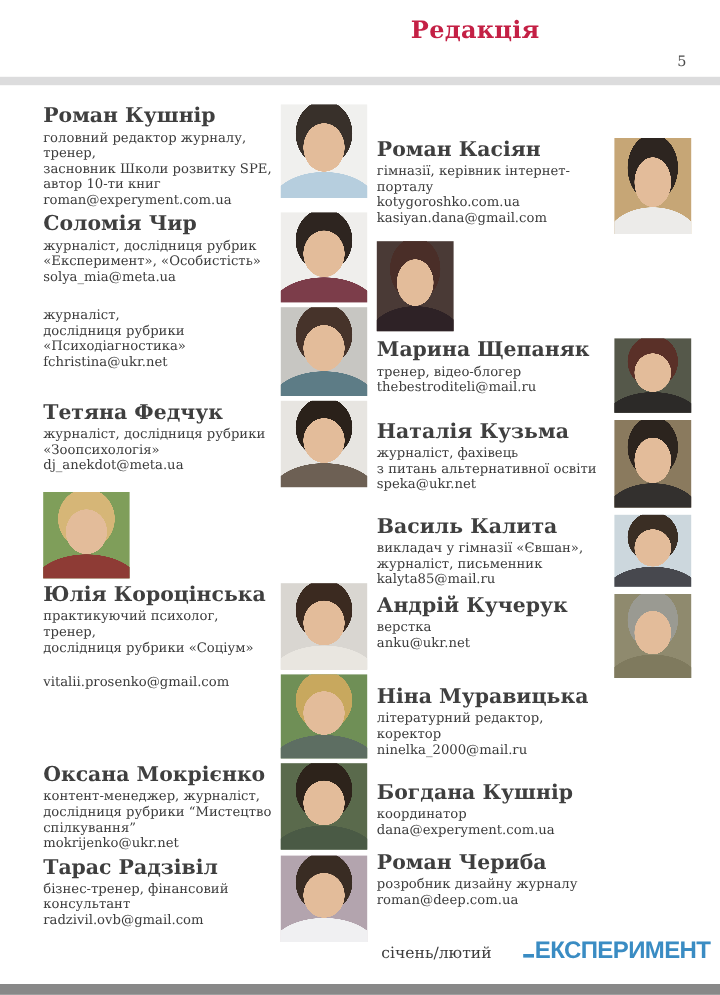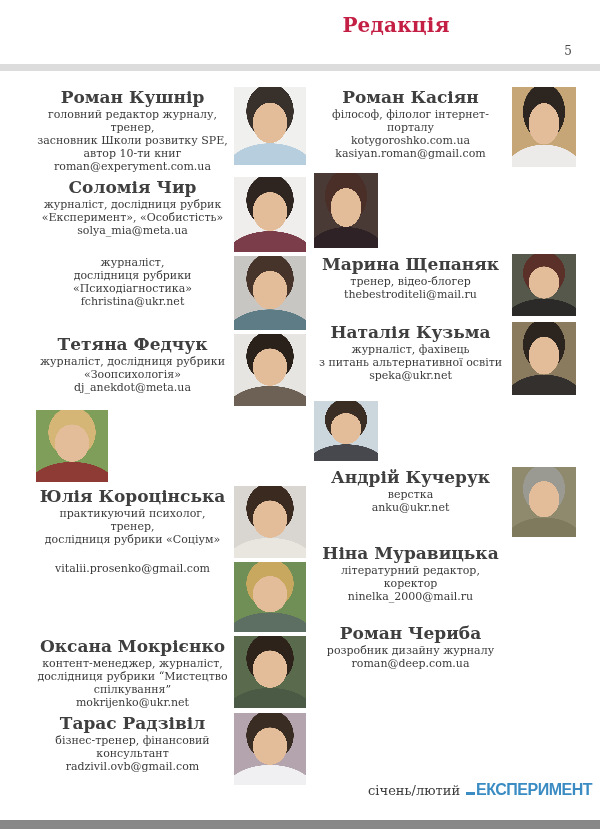--- a/index.html
+++ b/index.html
@@ -9,45 +9,45 @@
   
   .title{position:absolute;top:13px;left:0;right:0;text-align:center;transform:translateX(96px);
          font-size:20px;font-weight:bold;color:#c42045;letter-spacing:.2px;}
   .page-num{position:absolute;top:44px;left:548px;width:24px;text-align:right;
             font-size:12px;color:#4a4a4a;}
   .rule{position:absolute;top:64px;left:0;width:600px;height:7px;background:#dcdcdd;}
 
   
   .col{position:absolute;top:87px;}
   .col-left{left:36px;width:270px;}
-  .col-right{left:314px;width:262px;}
+  .col-right{left:314px;width:262px;margin-top:28px;}
   .entry{display:flex;align-items:flex-start;gap:5px;margin-bottom:4px;}
   .col-right .entry{margin-bottom:6px;}
   .col-right .entry:nth-child(8){margin-top:20px;}
-  .col-right .entry:nth-child(9){margin-top:11px;font-style:italic;}
-  .info{flex:1;text-align:center;color:#3b3b3b;}
+  .col-right .entry:nth-child(9){margin-top:11px;}
+  .info{flex:1;text-align:left;color:#3b3b3b;}
   .name{font-size:17px;line-height:20px;font-weight:bold;color:#3f3f3f;margin-bottom:1px;}
   .role{font-size:11px;line-height:13px;white-space:pre-line;}
   .email{font-size:11px;line-height:13px;}
 
   
   .photo{flex:none;width:72px;--bg:#ddd;--hair:#333;--shirt:#999;--skin:#e3bc9a;
     background-color:var(--bg);
     background-image:
       radial-gradient(ellipse 24% 26% at 50% 46%, var(--skin) 99%, transparent 100%),
       radial-gradient(ellipse 33% 35% at 50% 31%, var(--hair) 99%, transparent 100%),
       radial-gradient(ellipse 62% 36% at 50% 108%, var(--shirt) 99%, transparent 100%);
   }
   .col-right .photo{width:64px;}
   .photo.empty{visibility:hidden;height:0;}
 
   
-  .footer{position:absolute;top:781px;right:8px;display:flex;align-items:baseline;gap:6px;}
+  .footer{position:absolute;top:781px;right:8px;display:flex;align-items:baseline;gap:26px;}
   .issue{font-size:13px;color:#3a3a3a;}
-  .logo{font-family:"Liberation Sans", sans-serif;font-size:16px;font-weight:bold;
+  .logo{font-family:"Liberation Sans", sans-serif;font-size:20px;font-weight:bold;
         color:#3a8cc3;letter-spacing:-0.5px;display:flex;align-items:baseline;}
   .logo-dash{display:inline-block;width:9px;height:3px;background:#3a8cc3;margin-right:1px;}
 </style>
 </head>
 <body>
 
 <div class="page">
 
   <div class="title">Редакція</div>
   <div class="page-num">5</div>
@@ -127,23 +127,23 @@
         <div class="email">radzivil.ovb@gmail.com</div>
       </div>
       <div class="photo" style="height: 72px; --bg: #b3a4ae; --hair: #392c23; --shirt: #f0f0f2;"></div>
     </div>
   </div>
 
   <div class="col col-right">
     <div class="entry">
       <div class="info">
         <div class="name">Роман Касіян</div>
-        <div class="role">філософ, філолог інтернет-порталу
+        <div class="role">гімназії, керівник інтернет-порталу
 kotygoroshko.com.ua</div>
-        <div class="email">kasiyan.roman@gmail.com</div>
+        <div class="email">kasiyan.dana@gmail.com</div>
       </div>
       <div class="photo" style="height: 80px; --bg: #c6a676; --hair: #2d2520; --shirt: #ecebe9;"></div>
     </div>
     <div class="entry">
       <div class="photo" style="height: 75px; --bg: #4a3a36; --hair: #4a2e28; --shirt: #2e2226;"></div>
     </div>
     <div class="entry">
       <div class="info">
         <div class="name">Марина Щепаняк</div>
         <div class="role">тренер, відео-блогер</div>
@@ -154,36 +154,50 @@
     <div class="entry">
       <div class="info">
         <div class="name">Наталія Кузьма</div>
         <div class="role">журналіст, фахівець
 з питань альтернативної освіти</div>
         <div class="email">speka@ukr.net</div>
       </div>
       <div class="photo" style="height: 73px; --bg: #8a7a5e; --hair: #2c241e; --shirt: #33302e;"></div>
     </div>
     <div class="entry">
+      <div class="info">
+        <div class="name">Василь Калита</div>
+        <div class="role">викладач у гімназії «Євшан»,
+журналіст, письменник</div>
+        <div class="email">kalyta85@mail.ru</div>
+      </div>
       <div class="photo" style="height: 60px; --bg: #ccd7dd; --hair: #3a2e24; --shirt: #47484e;"></div>
     </div>
     <div class="entry">
       <div class="info">
         <div class="name">Андрій Кучерук</div>
         <div class="role">верстка</div>
         <div class="email">anku@ukr.net</div>
       </div>
       <div class="photo" style="height: 70px; --bg: #8f8a6e; --hair: #9a9a92; --shirt: #7f7a5e;"></div>
     </div>
     <div class="entry">
       <div class="info">
         <div class="name">Ніна Муравицька</div>
         <div class="role">літературний редактор,
 коректор</div>
         <div class="email">ninelka_2000@mail.ru</div>
+      </div>
+      <div class="photo empty"></div>
+    </div>
+    <div class="entry">
+      <div class="info">
+        <div class="name">Богдана Кушнір</div>
+        <div class="role">координатор</div>
+        <div class="email">dana@experyment.com.ua</div>
       </div>
       <div class="photo empty"></div>
     </div>
     <div class="entry">
       <div class="info">
         <div class="name">Роман Чериба</div>
         <div class="role">розробник дизайну журналу</div>
         <div class="email">roman@deep.com.ua</div>
       </div>
       <div class="photo empty"></div>

